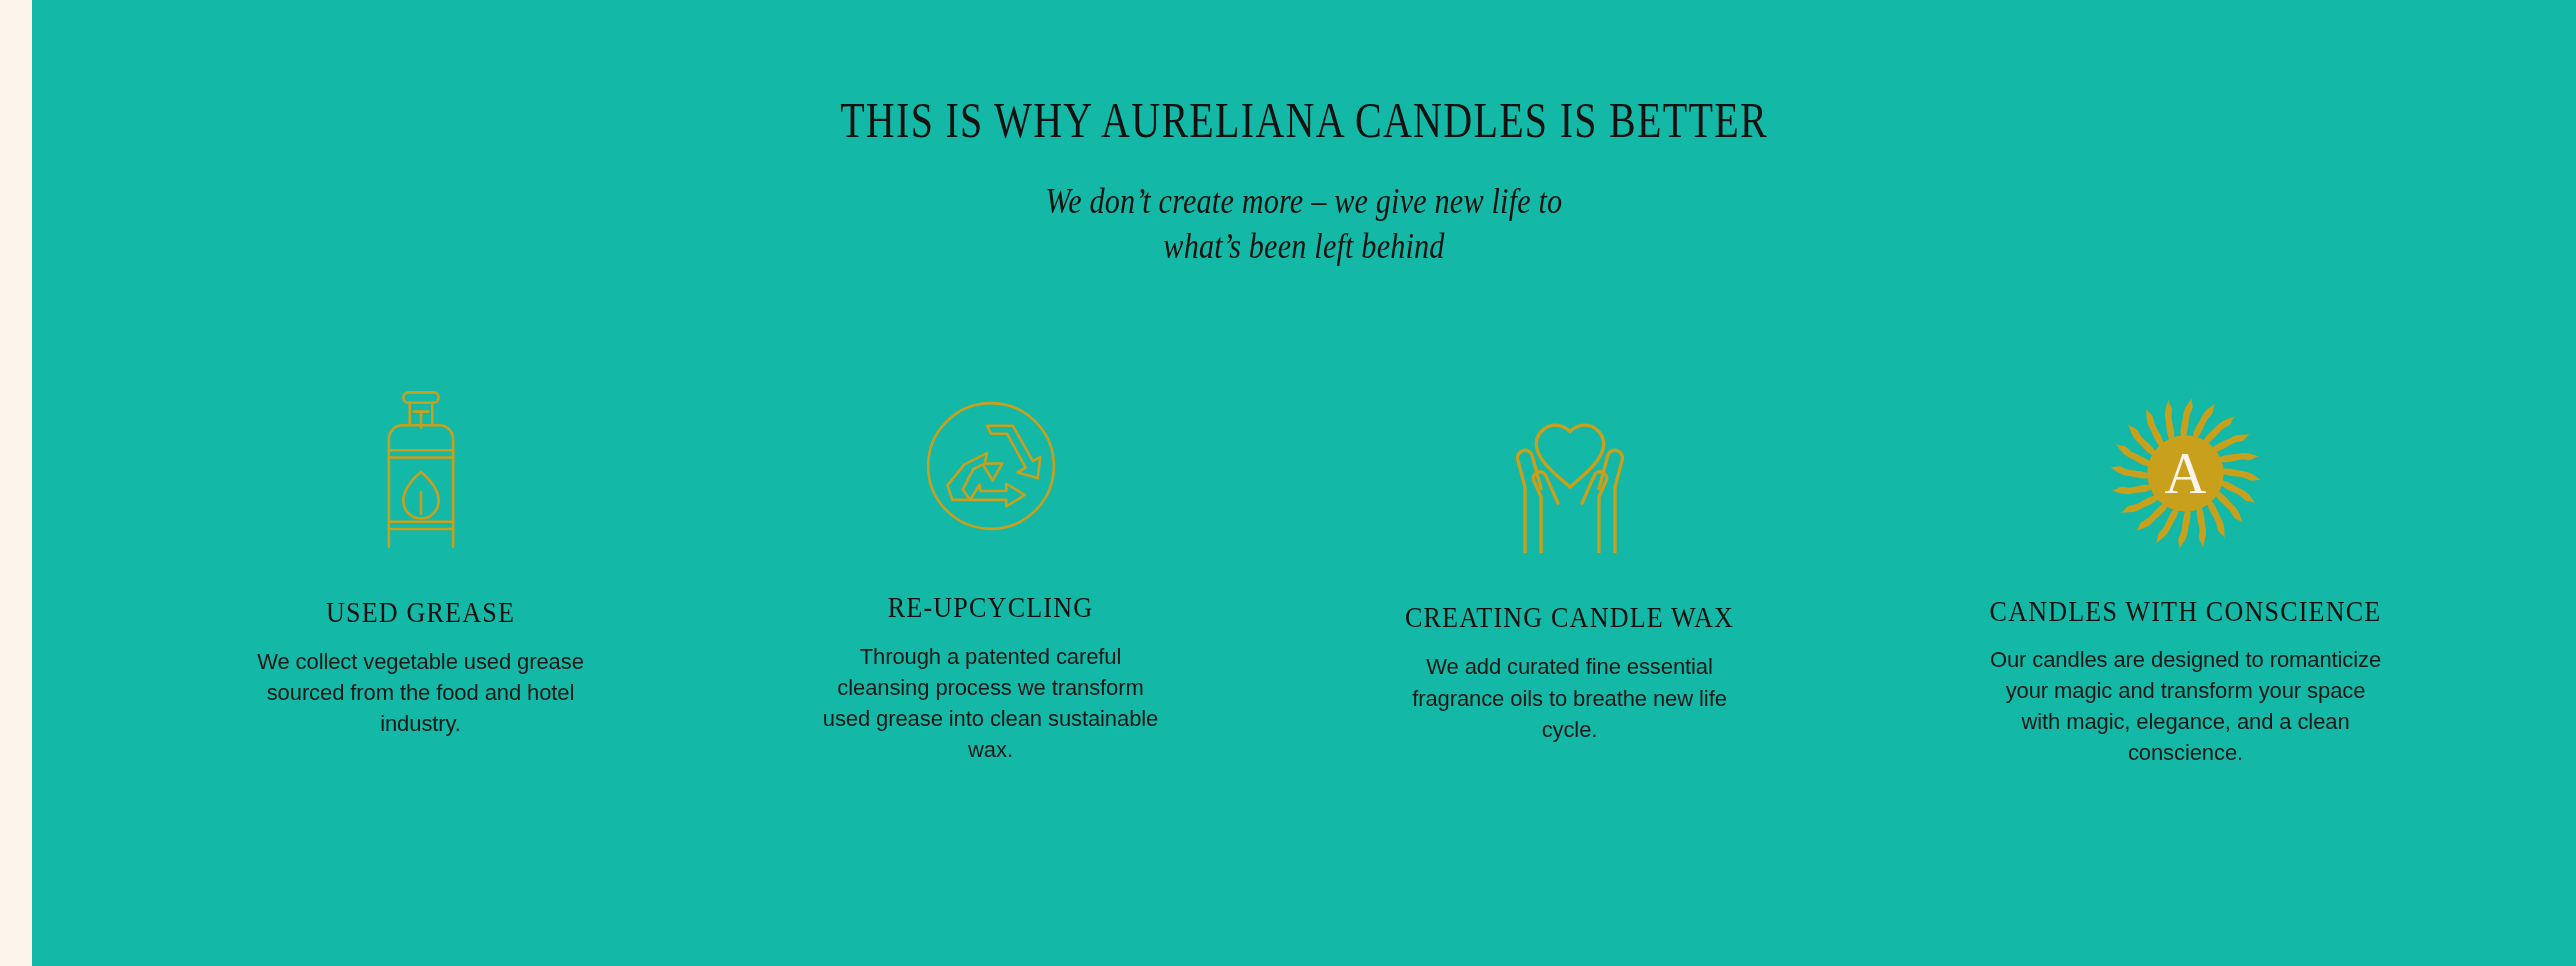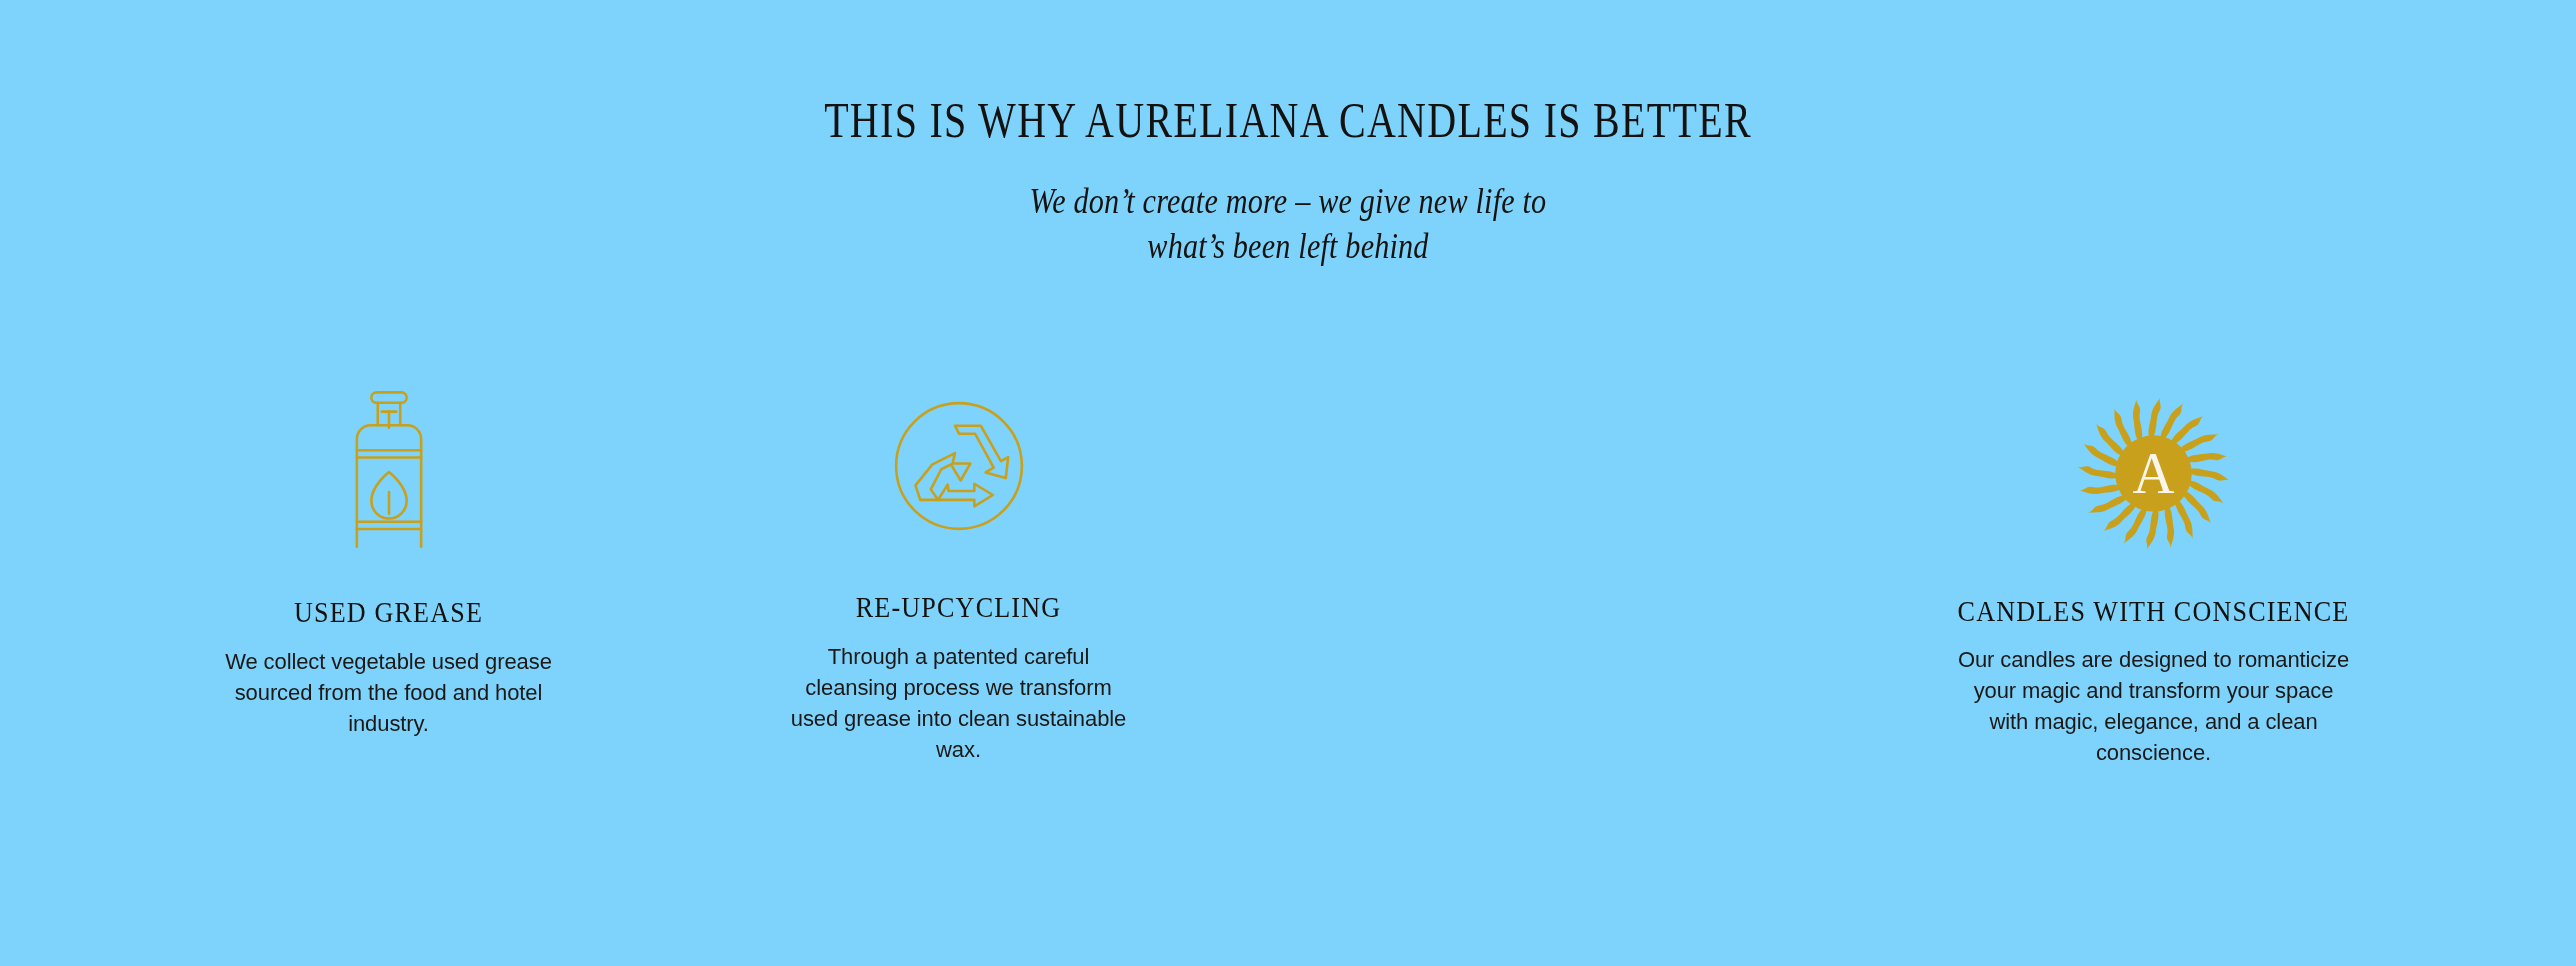--- a/index.html
+++ b/index.html
@@ -11,21 +11,22 @@
     height: 966px;
     background: #FDF5EB;
     font-family: "Liberation Sans", sans-serif;
     overflow: hidden;
     position: relative;
   }
 
   .page {
     position: absolute;
     inset: 0;
-    background: #7dd3fc;
+    background: #14b8a6;
+    margin-left: 32px;
   }
 
   
   .header {
     position: absolute;
     left: 0;
     right: 0;
     top: 95px;
     text-align: center;
   }
@@ -171,20 +172,36 @@
           <path d="M16 174 H96"></path>
 
           <path d="M56 103 C56 103 34 120 34 139 a22 22 0 0 0 44 0 C78 120 56 103 56 103 Z"></path>
           <path d="M56 128 V155"></path>
         </svg>
       </div>
       <div class="col-title">USED GREASE</div>
       <div class="col-body" style="width:338px;margin-left:auto;margin-right:auto;">We collect vegetable used grease sourced from the food and hotel industry.</div>
     </div>
 
+    <div class="col" id="col-3">
+      <div class="icon-slot">
+        <svg width="158" height="143" viewBox="0 0 196 178" fill="none" stroke="#C9A01B" stroke-width="4.2" stroke-linecap="round" stroke-linejoin="round">
+
+          <path d="M98 96 C80 80 56 62 56 42 a24 24 0 0 1 42 -15 a24 24 0 0 1 42 15 C140 62 116 80 98 96 Z"></path>
+
+          <path d="M42 178 V96 L33 62 a9 9 0 0 1 18 -5 L62 98"></path>
+          <path d="M62 178 V108 L53 88 a8 8 0 0 1 15 -6 L83 116"></path>
+
+          <path d="M154 178 V96 L163 62 a9 9 0 0 0 -18 -5 L134 98"></path>
+          <path d="M134 178 V108 L143 88 a8 8 0 0 0 -15 -6 L113 116"></path>
+        </svg>
+      </div>
+      <div class="col-title">CREATING CANDLE WAX</div>
+      <div class="col-body" style="width:354px;margin-left:auto;margin-right:auto;">We add curated fine essential fragrance oils to breathe new life cycle.</div>
+    </div>
 
     <div class="col" id="col-4">
       <div class="icon-slot">
         <svg width="153" height="153" viewBox="-100 -100 200 200">
           <g fill="#C9A01B">
 
             <g>
               <path d="M0 -48 C6 -62 2 -72 8 -82 C12 -89 6 -93 9 -99 C2 -90 -2 -84 -3 -76 C-4 -66 -8 -58 -6 -48 Z"></path>
               <path d="M0 -48 C6 -62 2 -72 8 -82 C12 -89 6 -93 9 -99 C2 -90 -2 -84 -3 -76 C-4 -66 -8 -58 -6 -48 Z" transform="rotate(18)"></path>
               <path d="M0 -48 C6 -62 2 -72 8 -82 C12 -89 6 -93 9 -99 C2 -90 -2 -84 -3 -76 C-4 -66 -8 -58 -6 -48 Z" transform="rotate(36)"></path>

